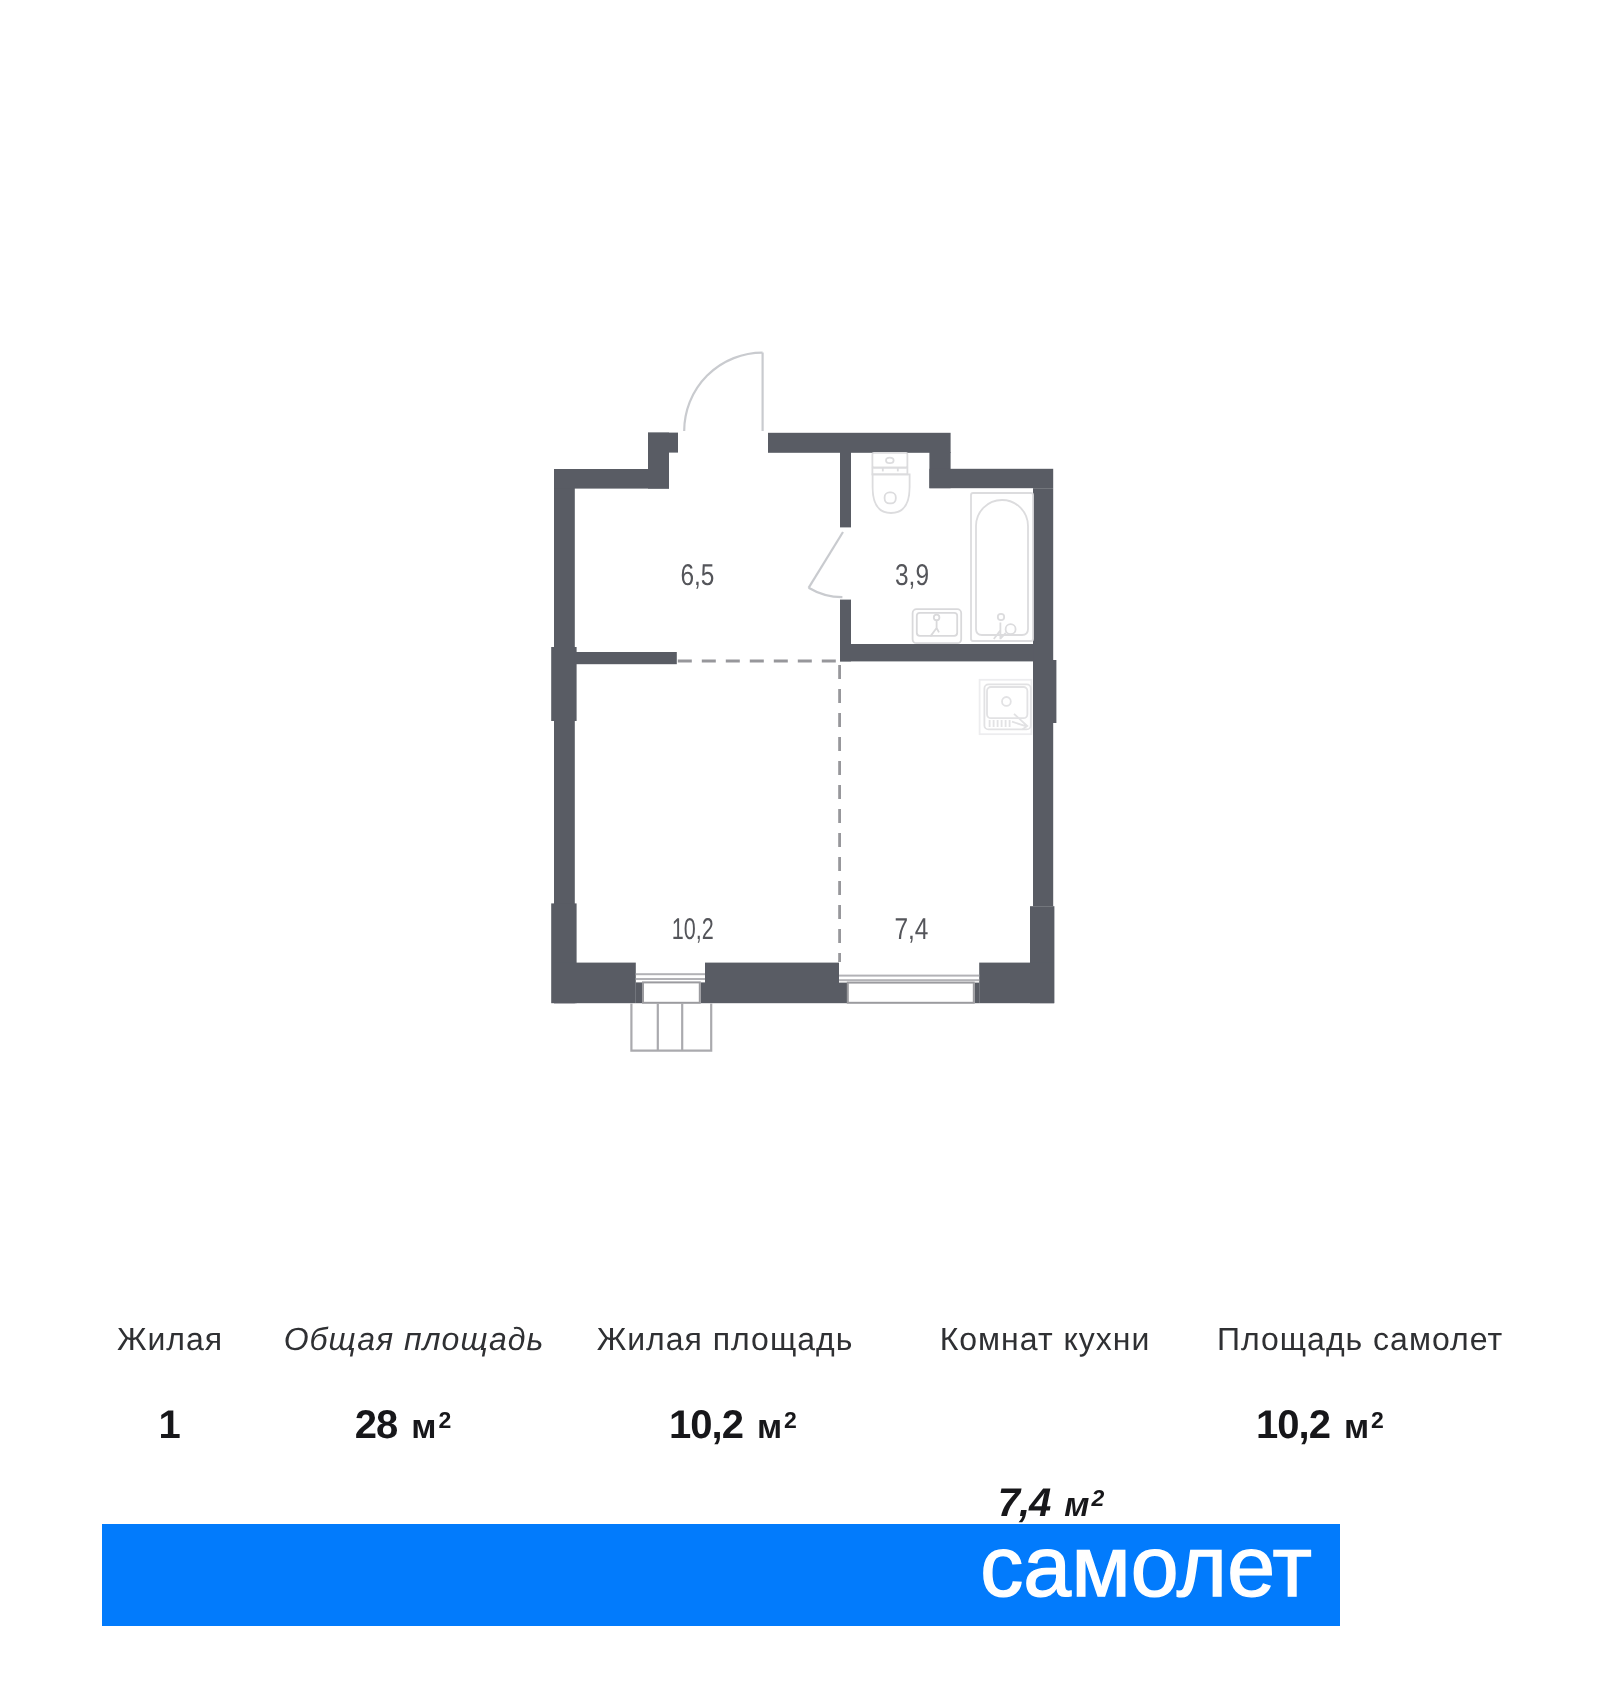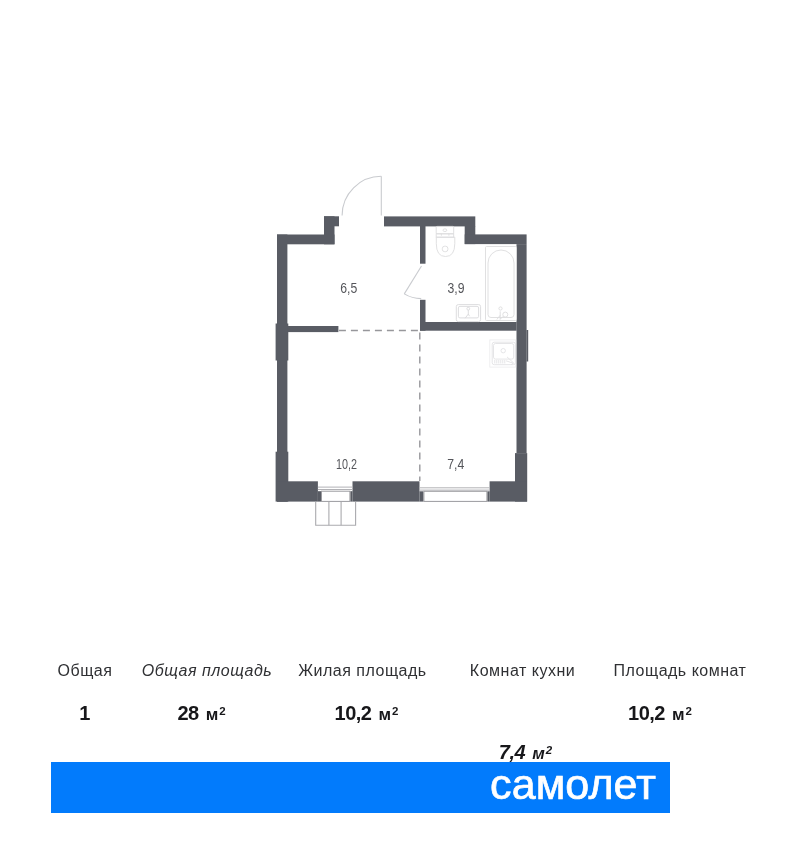--- a/index.html
+++ b/index.html
@@ -137,29 +137,29 @@
 
 <g>
       <text x="346.4" y="469.3" font-size="15" fill="#54555a" text-anchor="middle" textLength="21" lengthAdjust="spacingAndGlyphs" font-family="Liberation Sans,sans-serif">10,2</text>
     </g>
 
 <g>
       <text x="455.7" y="469.3" font-size="15" fill="#54555a" text-anchor="middle" textLength="17" lengthAdjust="spacingAndGlyphs" font-family="Liberation Sans,sans-serif">7,4</text>
     </g>
 </svg>
 
-<div class="hdr" style="left:85px;top:662.8px;">Общая</div>
+<div class="hdr" style="left:85px;top:662.8px;">Жилая</div>
 
 <div class="hdr" style="left:207px;top:662.8px;font-style:italic;">Общая площадь</div>
 
 <div class="hdr" style="left:362.5px;top:662.8px;">Жилая площадь</div>
 
 <div class="hdr" style="left:522.5px;top:662.8px;">Комнат кухни</div>
 
-<div class="hdr" style="left:680px;top:662.8px;">Площадь комнат</div>
+<div class="hdr" style="left:680px;top:662.8px;">Площадь самолет</div>
 
 <div class="val" style="left:84.5px;top:703px;">1</div>
 
 <div class="val" style="left:201.5px;top:703px;">28<span class="u">м<span class="s">2</span></span></div>
 
 <div class="val" style="left:366.5px;top:703px;">10,2<span class="u">м<span class="s">2</span></span></div>
 
 <div class="val" style="left:525.5px;top:742px;font-style:italic;">7,4<span class="u">м<span class="s">2</span></span></div>
 
 <div class="val" style="left:660px;top:703px;">10,2<span class="u">м<span class="s">2</span></span></div>

